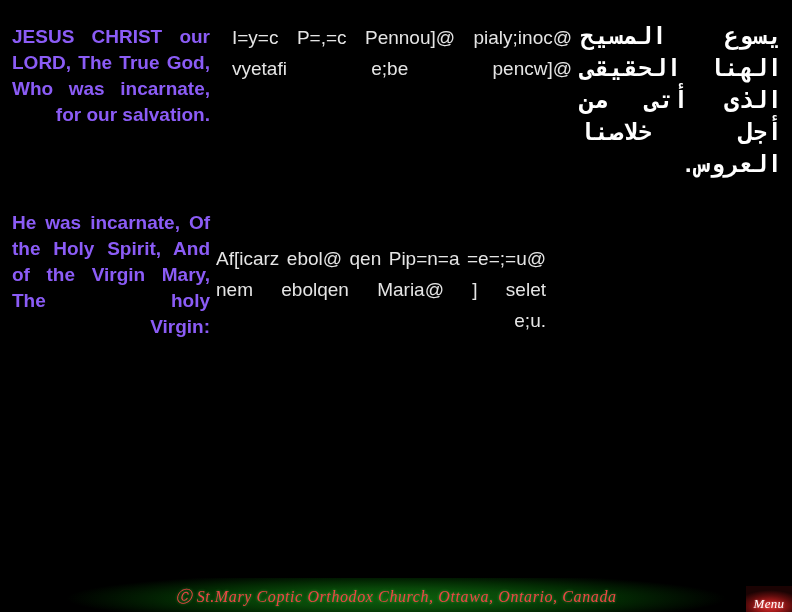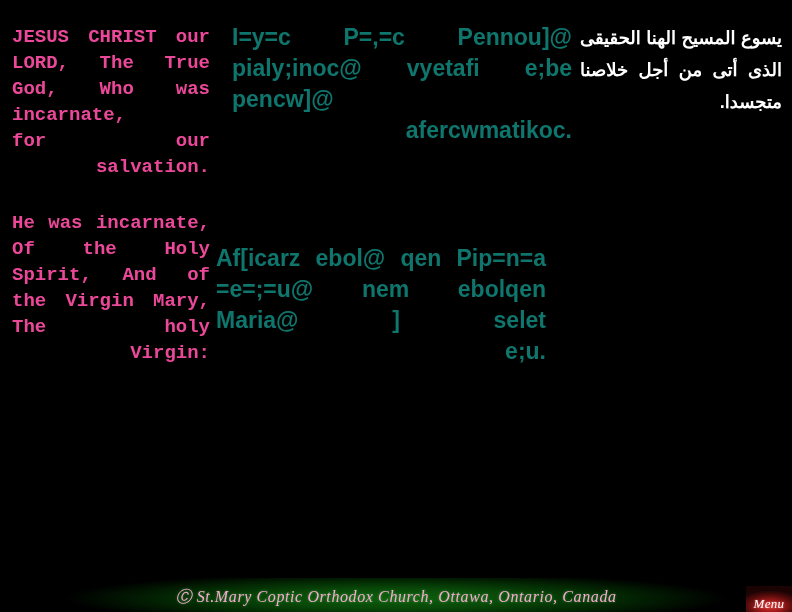--- a/index.html
+++ b/index.html
@@ -16,46 +16,46 @@
   }
   .slide {
     position: absolute;
     inset: 0;
     background: #000000;
   }
 
   
   .col-en {
     position: absolute;
-    color: #ec4899;
-    font-family: Liberation Mono, monospace;
+    color: #8b5cf6;
+    font-family: Liberation Sans, sans-serif;
     font-weight: bold;
     font-size: 19px;
     line-height: 26px;
     text-align: justify;
     text-align-last: justify;
     letter-spacing: 0px;
   }
   .col-cop {
     position: absolute;
-    color: #0f766e;
+    color: #e5e5e5;
     font-family: "Liberation Sans", sans-serif;
-    font-weight: bold;
-    font-size: 23px;
+    font-weight: normal;
+    font-size: 19px;
     line-height: 31px;
     text-align: justify;
     text-align-last: justify;
   }
   .col-ar {
     position: absolute;
     color: #ffffff;
     direction: rtl;
-    font-family: Liberation Sans, sans-serif;
+    font-family: Liberation Mono, monospace;
     font-weight: bold;
-    font-size: 18px;
+    font-size: 24px;
     line-height: 32px;
     text-align: justify;
     text-align-last: justify;
   }
   
   .col-en .lastline,
   .col-cop .lastline,
   .col-ar .lastline {
     display: block;
     text-align-last: right;
@@ -83,21 +83,21 @@
     background:
       radial-gradient(ellipse 330px 26px at 50% 60%,
         #0d5f0d 0%, #094809 38%, #032a03 66%, #000000 100%);
   }
   .footer-text {
     position: absolute;
     left: 0;
     right: 0;
     bottom: 4px;
     text-align: center;
-    color: #f9a8d4;
+    color: #ef4444;
     font-family: "Liberation Serif", serif;
     font-style: italic;
     font-size: 16px;
     letter-spacing: 0.6px;
     white-space: nowrap;
     text-shadow: 0 0 3px rgba(120,255,120,0.45);
     margin-top: 19px;
   }
 
   
@@ -132,26 +132,25 @@
 
 <div class="slide">
 
   <div class="col-en" id="en-block-1">
     <span class="line">JESUS CHRIST our LORD, The True God, Who was incarnate,</span>
     <span class="line lastline">for our salvation.</span>
   </div>
 
   <div class="col-cop" id="cop-block-1">
     <span class="line">I=y=c P=,=c Pennou]@ pialy;inoc@ vyetafi e;be pencw]@</span>
-    <span class="line lastline">afercwmatikoc.</span>
   </div>
 
   <div class="col-ar" id="ar-block-1">
     <span class="line">يسوع المسيح الهنا الحقيقى الذى أتى من أجل خلاصنا</span>
-    <span class="line lastline">متجسدا.</span>
+    <span class="line lastline">العروس.</span>
   </div>
 
   <div class="col-en" id="en-block-2">
     <span class="line">He was incarnate, Of the Holy Spirit, And of the Virgin Mary, The holy</span>
     <span class="line lastline">Virgin:</span>
   </div>
 
   <div class="col-cop" id="cop-block-2">
     <span class="line">Af[icarz ebol@ qen Pip=n=a =e=;=u@ nem ebolqen Maria@ ] selet</span>
     <span class="line lastline">e;u.</span>

